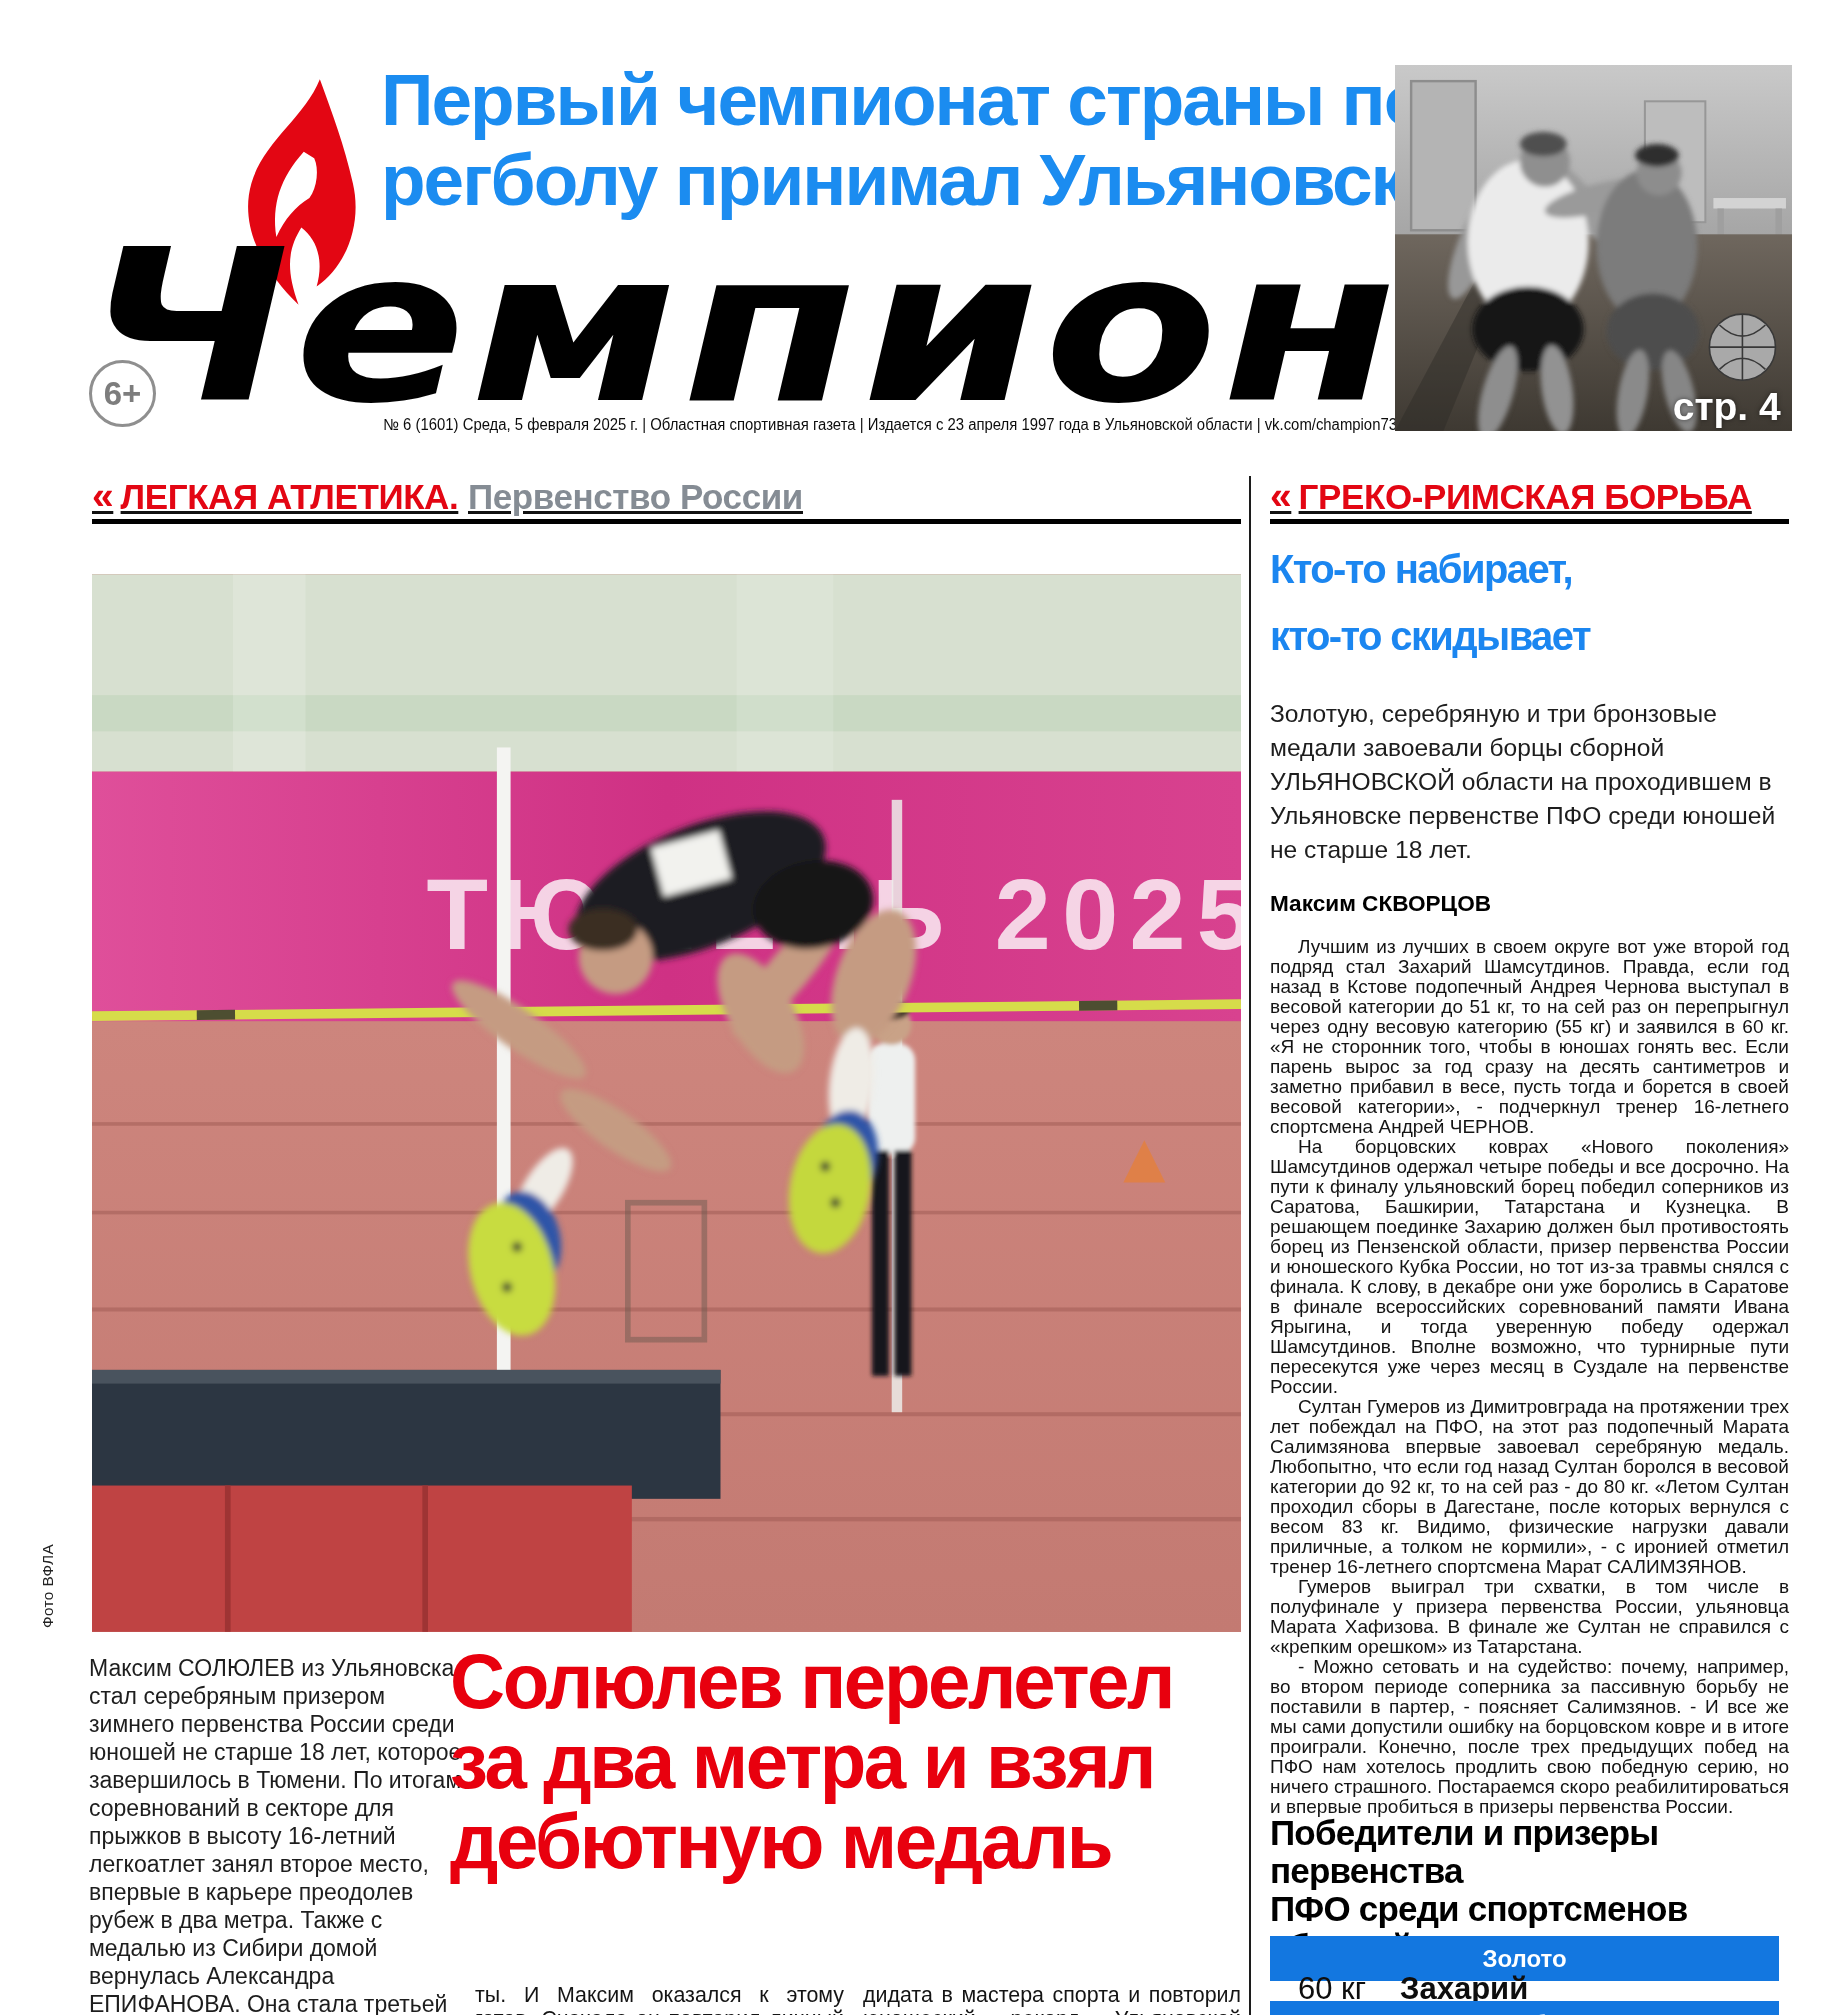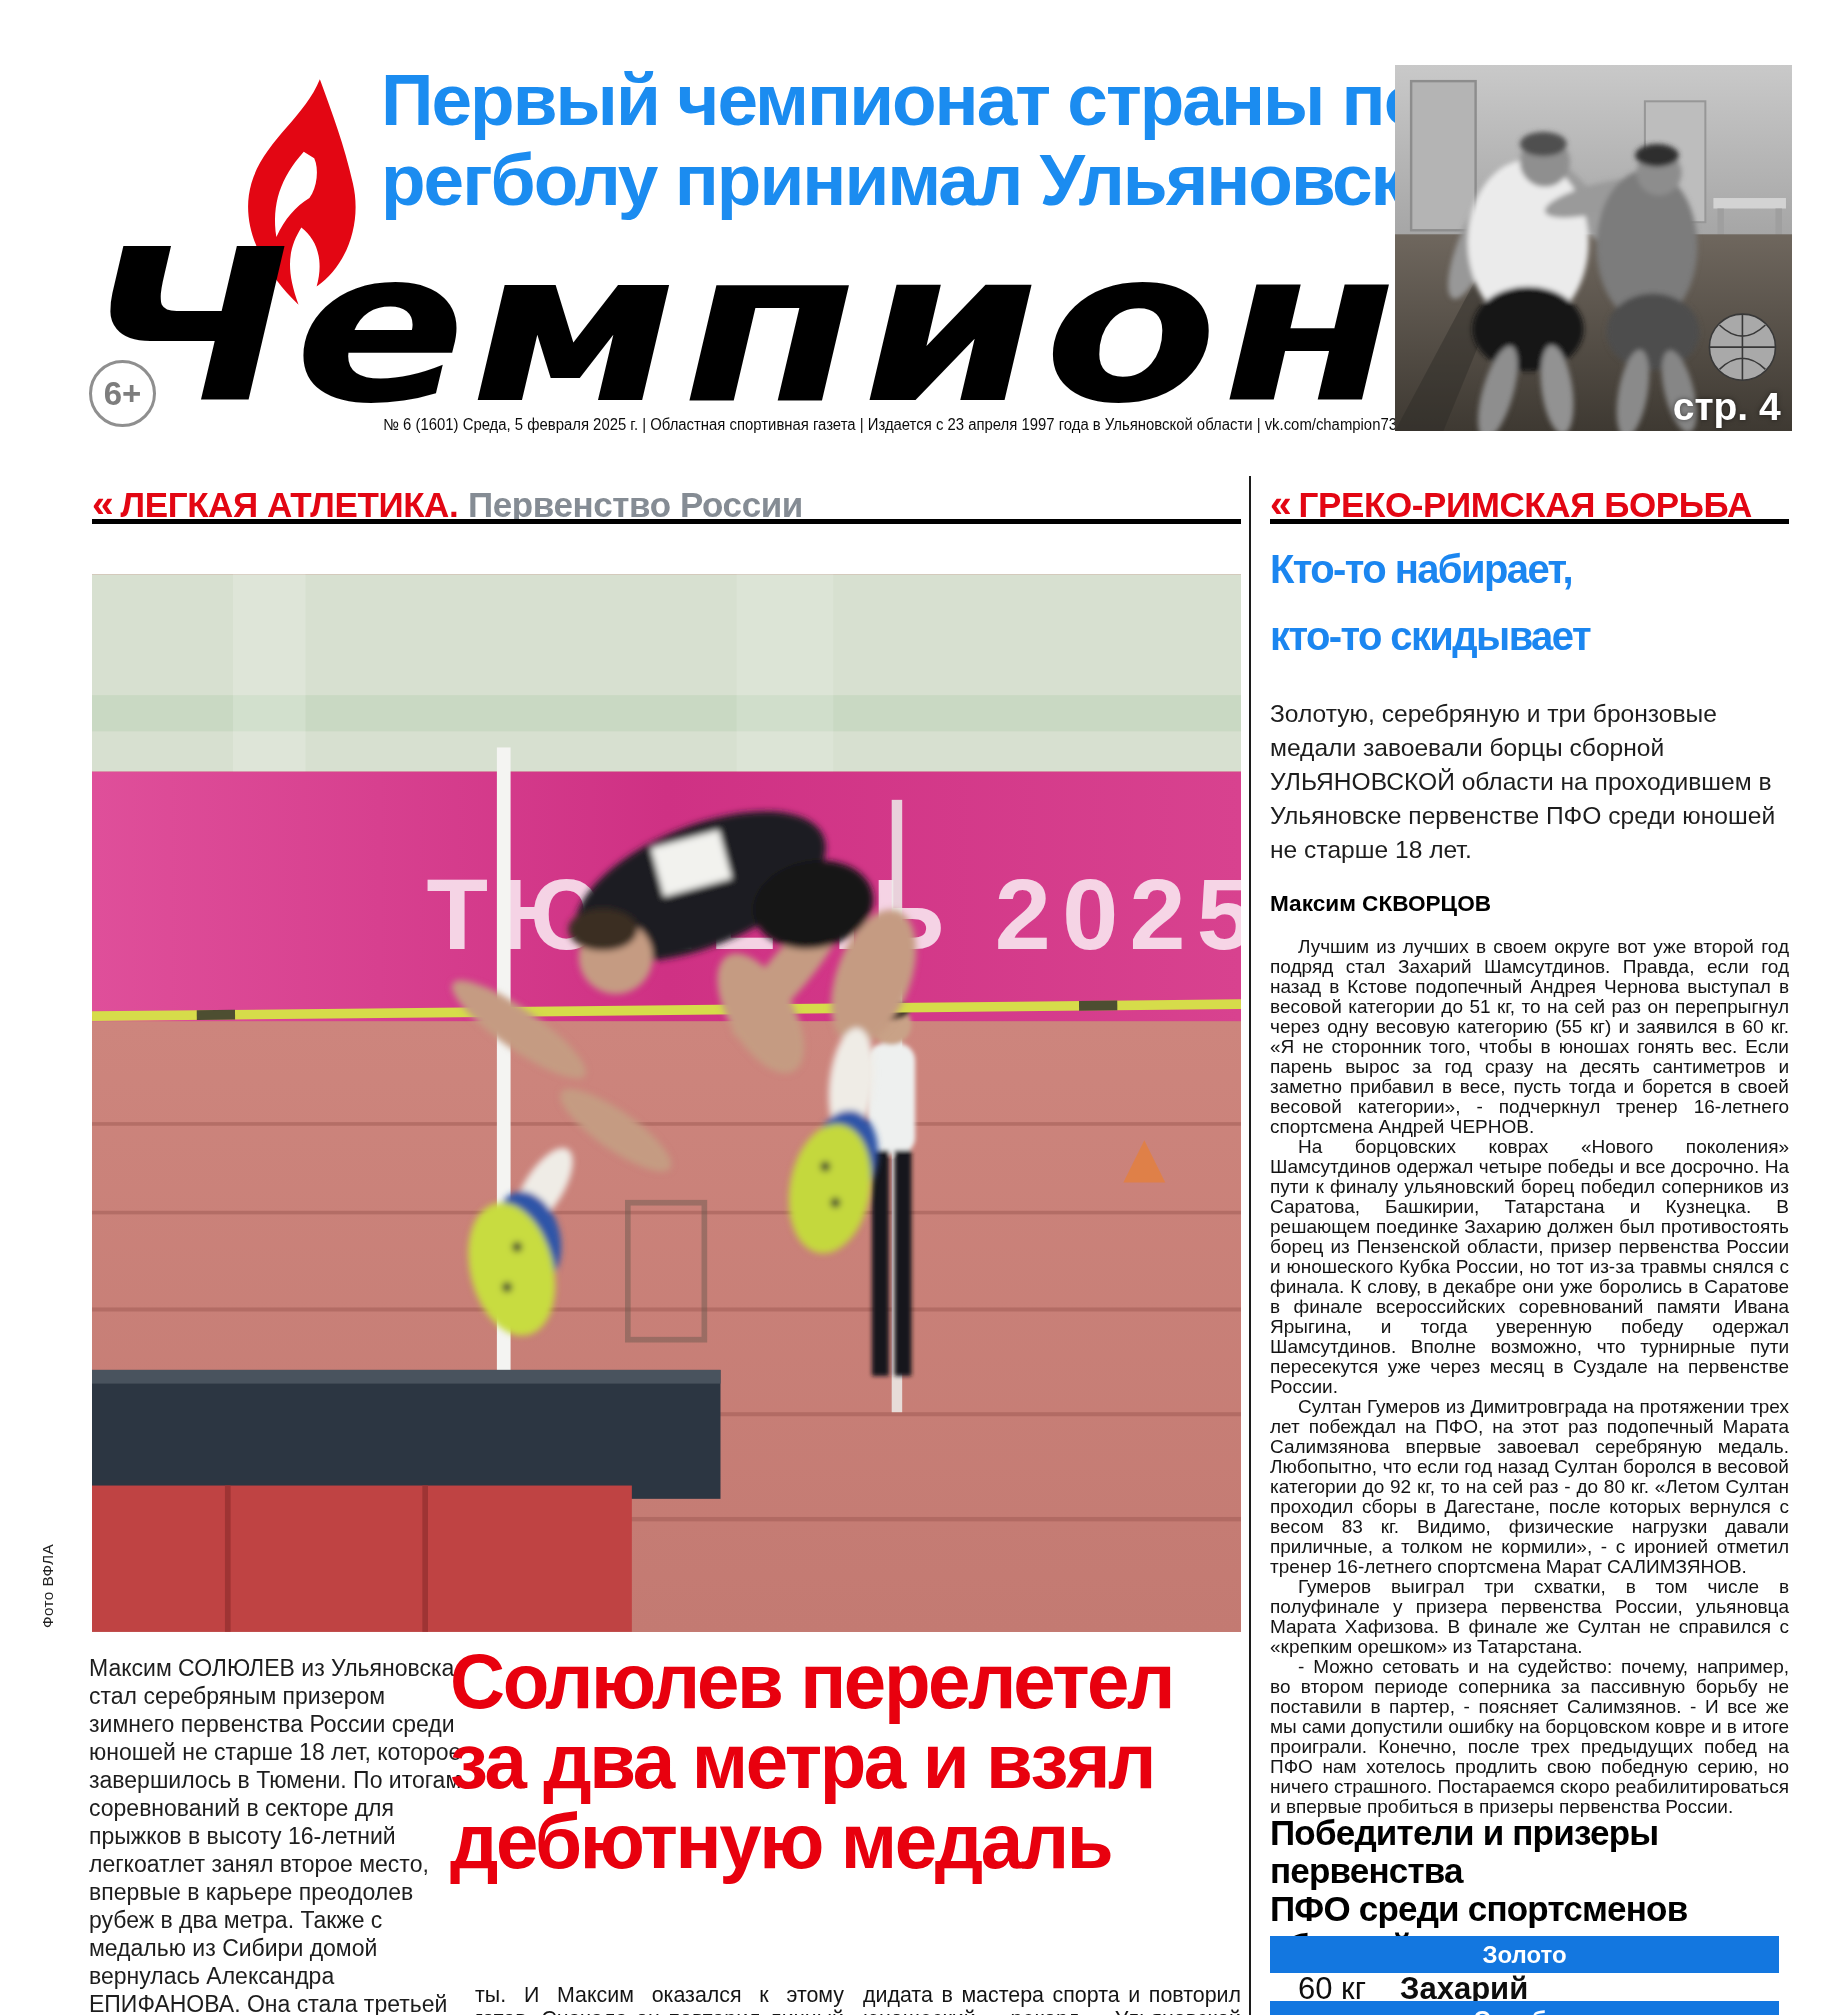--- a/index.html
+++ b/index.html
@@ -17,21 +17,21 @@
   .logo-text{left:85px;top:218px;font-family:"DejaVu Sans",sans-serif;font-style:italic;
     font-weight:700;font-size:181px;line-height:189px;letter-spacing:3.2px;color:#000;
     transform:scale(1.40,1.16);transform-origin:left top;white-space:nowrap;}
   .issue-line{left:383px;top:416px;font-size:16px;font-weight:500;color:#0d0d0d;
     white-space:nowrap;transform:scaleX(0.93);transform-origin:left;}
   .top-photo{left:1395px;top:65px;width:397px;height:366px;overflow:hidden;background:#9a9a9a;}
   .page-ref{right:11.3px;bottom:2px;color:#fff;font-size:39px;font-weight:700;
     text-shadow:0 0 5.6px rgba(0,0,0,.5);}
 
   
-  .sec-head{font-size:35px;line-height:56px;font-weight:800;letter-spacing:-0.4px;white-space:nowrap;text-decoration:underline;}
+  .sec-head{font-size:35px;line-height:40px;font-weight:800;letter-spacing:-0.4px;white-space:nowrap;text-decoration:underline;}
   .sec-head .mk{color:#e30613;font-size:39px;font-weight:900;margin-right:7.3px;}
   .sec-head .lb{color:#e30613;}
   .sec-head .sub{color:#858c94;font-weight:700;margin-left:9.7px;}
   .rule{height:5.2px;background:#000;}
   .vdivider{width:2px;background:#1c1c1c;}
 
   
   .main-photo{left:92px;top:574px;width:1149px;height:1058px;overflow:hidden;background:#c97f78;}
   .photo-caption-box{position:absolute;right:8px;bottom:5.6px;width:314px;background:#fff;
     padding:8.9px 12px;font-family:"Liberation Serif",serif;font-style:italic;font-weight:700;
@@ -55,21 +55,21 @@
   .wr-headline{left:1270px;top:536px;width:520px;font-size:40px;line-height:67px;
     font-weight:700;color:#1b86f0;letter-spacing:-1.6px;}
   .wr-headline span{display:block;}
   .wr-lead{left:1270px;top:697px;width:516px;font-size:24.6px;line-height:34px;}
   .wr-author{left:1270px;top:891px;font-size:22.6px;}
   .wr-body{left:1270px;top:937px;width:519px;font-size:19px;line-height:20px;}
   .wr-body .indent{text-indent:28px;}
   .results-title{left:1270px;top:1814px;width:520px;font-size:35px;line-height:38px;
     font-weight:800;letter-spacing:-0.8px;color:#000;}
   .results-title span{display:block;}
-  .medal-bar{left:1270px;width:509px;height:37px;background:#1377e0;color:#fff;
+  .medal-bar{left:1270px;width:509px;height:45px;background:#1377e0;color:#fff;
     display:flex;align-items:center;justify-content:center;font-size:24px;font-weight:800;}
   .medal-row{left:1270px;width:509px;height:29px;font-size:31px;color:#0e0e0e;}
   .medal-row .wt{position:absolute;left:28px;top:0;font-weight:500;}
   .medal-row .nm{position:absolute;left:130px;top:0;font-weight:600;}
 </style>
 </head>
 <body>
 
 <div class="abs age-badge">6+</div>
 

